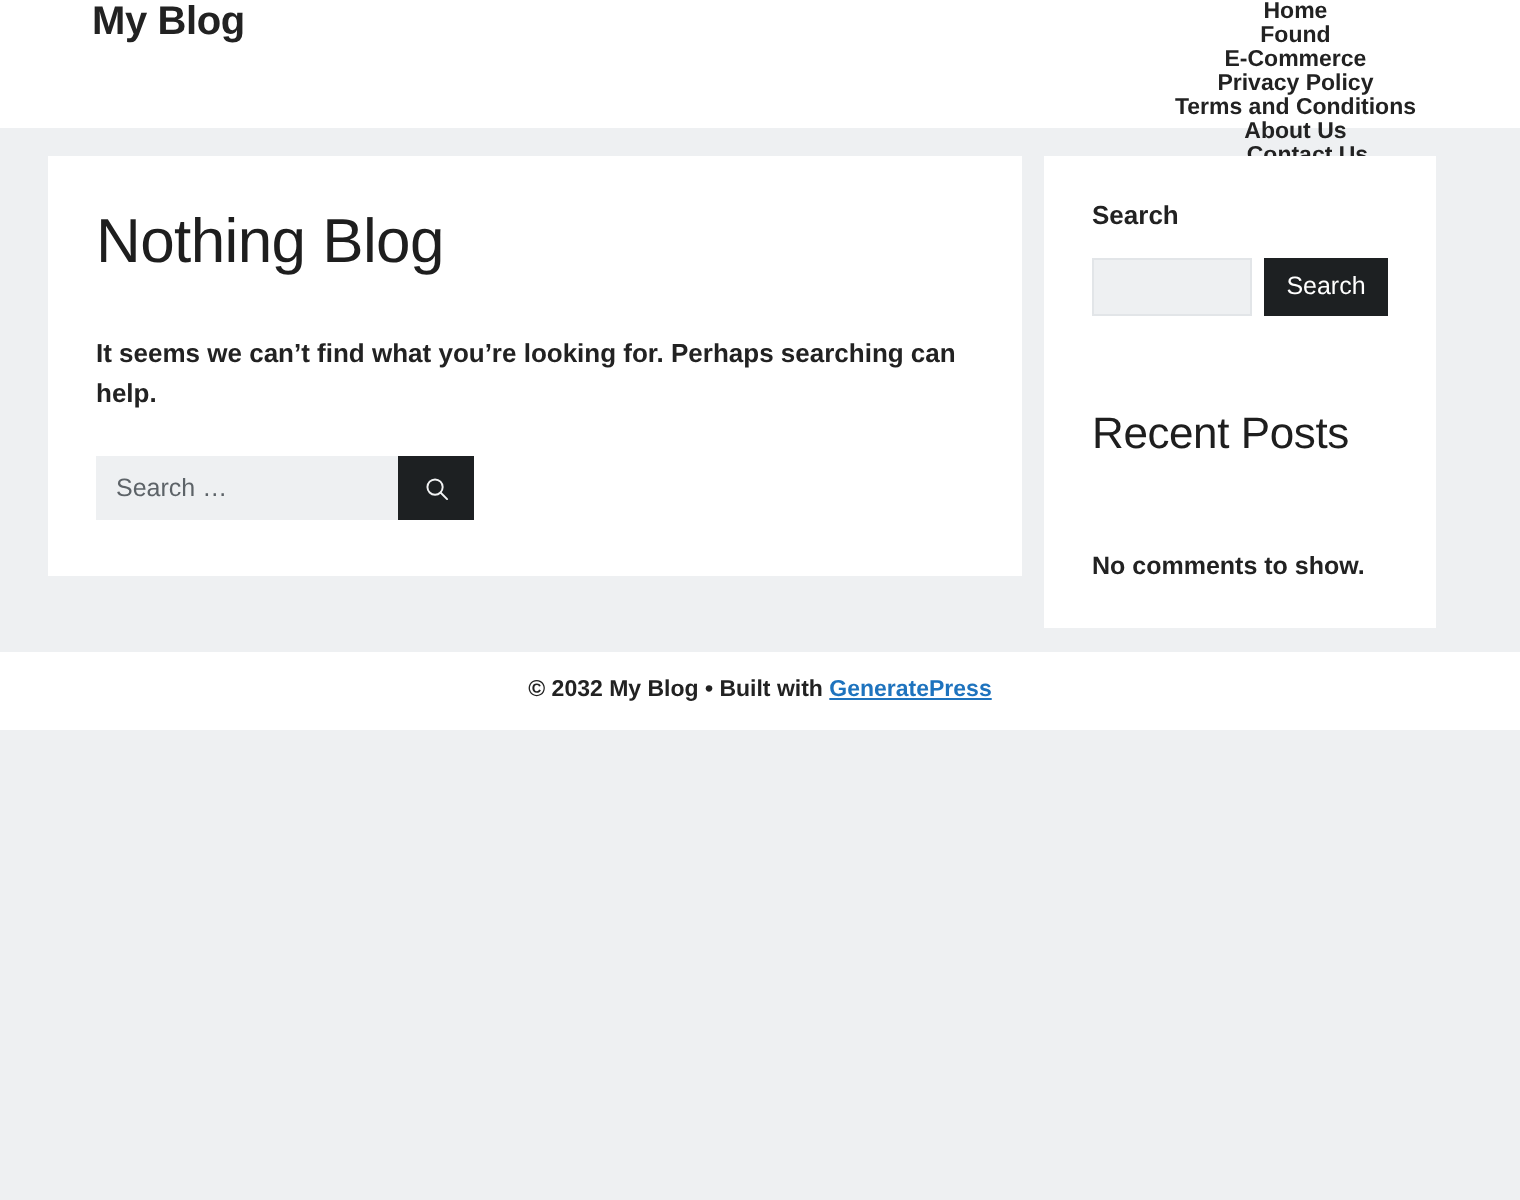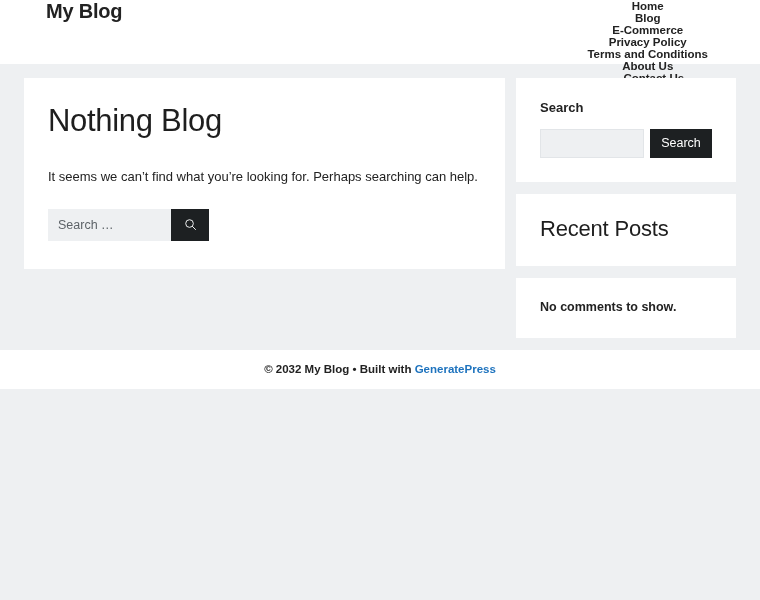--- a/index.html
+++ b/index.html
@@ -67,32 +67,32 @@
   .entry-title {
     font-size: 31px;
     font-weight: 400;
     line-height: 1.2;
     margin: 0 0 28px 0;
     color: #1e1e1e;
     letter-spacing: -0.3px;
   }
   .entry-text {
     font-size: 13px;
-    font-weight: 400;
+    font-weight: 700;
     line-height: 1.5;
     margin: 0 0 22px 0;
     color: #222222;
   }
 
   
   .search-form {
     display: flex;
     align-items: stretch;
     height: 32px;
-    width: 161px;
+    width: 189px;
   }
   .search-field {
     flex: 1 1 auto;
     border: none;
     background: #eef0f2;
     padding: 0 10px;
     font-family: "Liberation Sans", sans-serif;
     font-size: 12.5px;
     color: #555b61;
     outline: none;
@@ -107,24 +107,23 @@
     cursor: pointer;
     display: flex;
     align-items: center;
     justify-content: center;
     padding: 0;
   }
   .search-submit svg { display: block; }
 
   
   .sidebar {
-    width: 220px;
+    width: 196px;
     display: flex;
     flex-direction: column;
-    gap: 12px;
   }
   .widget {
     background: #ffffff;
     padding: 22px 24px 24px 24px;
   }
   .widget-title {
     font-size: 13px;
     font-weight: 700;
     color: #222222;
     margin: 0 0 12px 0;
@@ -184,32 +183,33 @@
     justify-content: center;
   }
   .footer-text {
     font-size: 11.5px;
     font-weight: 700;
     color: #222222;
     white-space: nowrap;
   }
   .footer-link {
     color: #1e73be;
+    text-decoration: underline;
     font-weight: 700;
     cursor: pointer;
   }
 </style>
 </head>
 <body>
 
 <header class="site-header">
   <div class="site-title">My Blog</div>
   <nav class="main-nav">
     <a class="nav-item">Home</a>
-    <a class="nav-item">Blog</a>
+    <a class="nav-item">Found</a>
     <a class="nav-item">E-Commerce</a>
     <a class="nav-item">Privacy Policy</a>
     <a class="nav-item">Terms and Conditions</a>
     <a class="nav-item">About Us</a>
     <a class="nav-item">Contact Us</a>
   </nav>
 </header>
 
 <div class="site-main">
 

